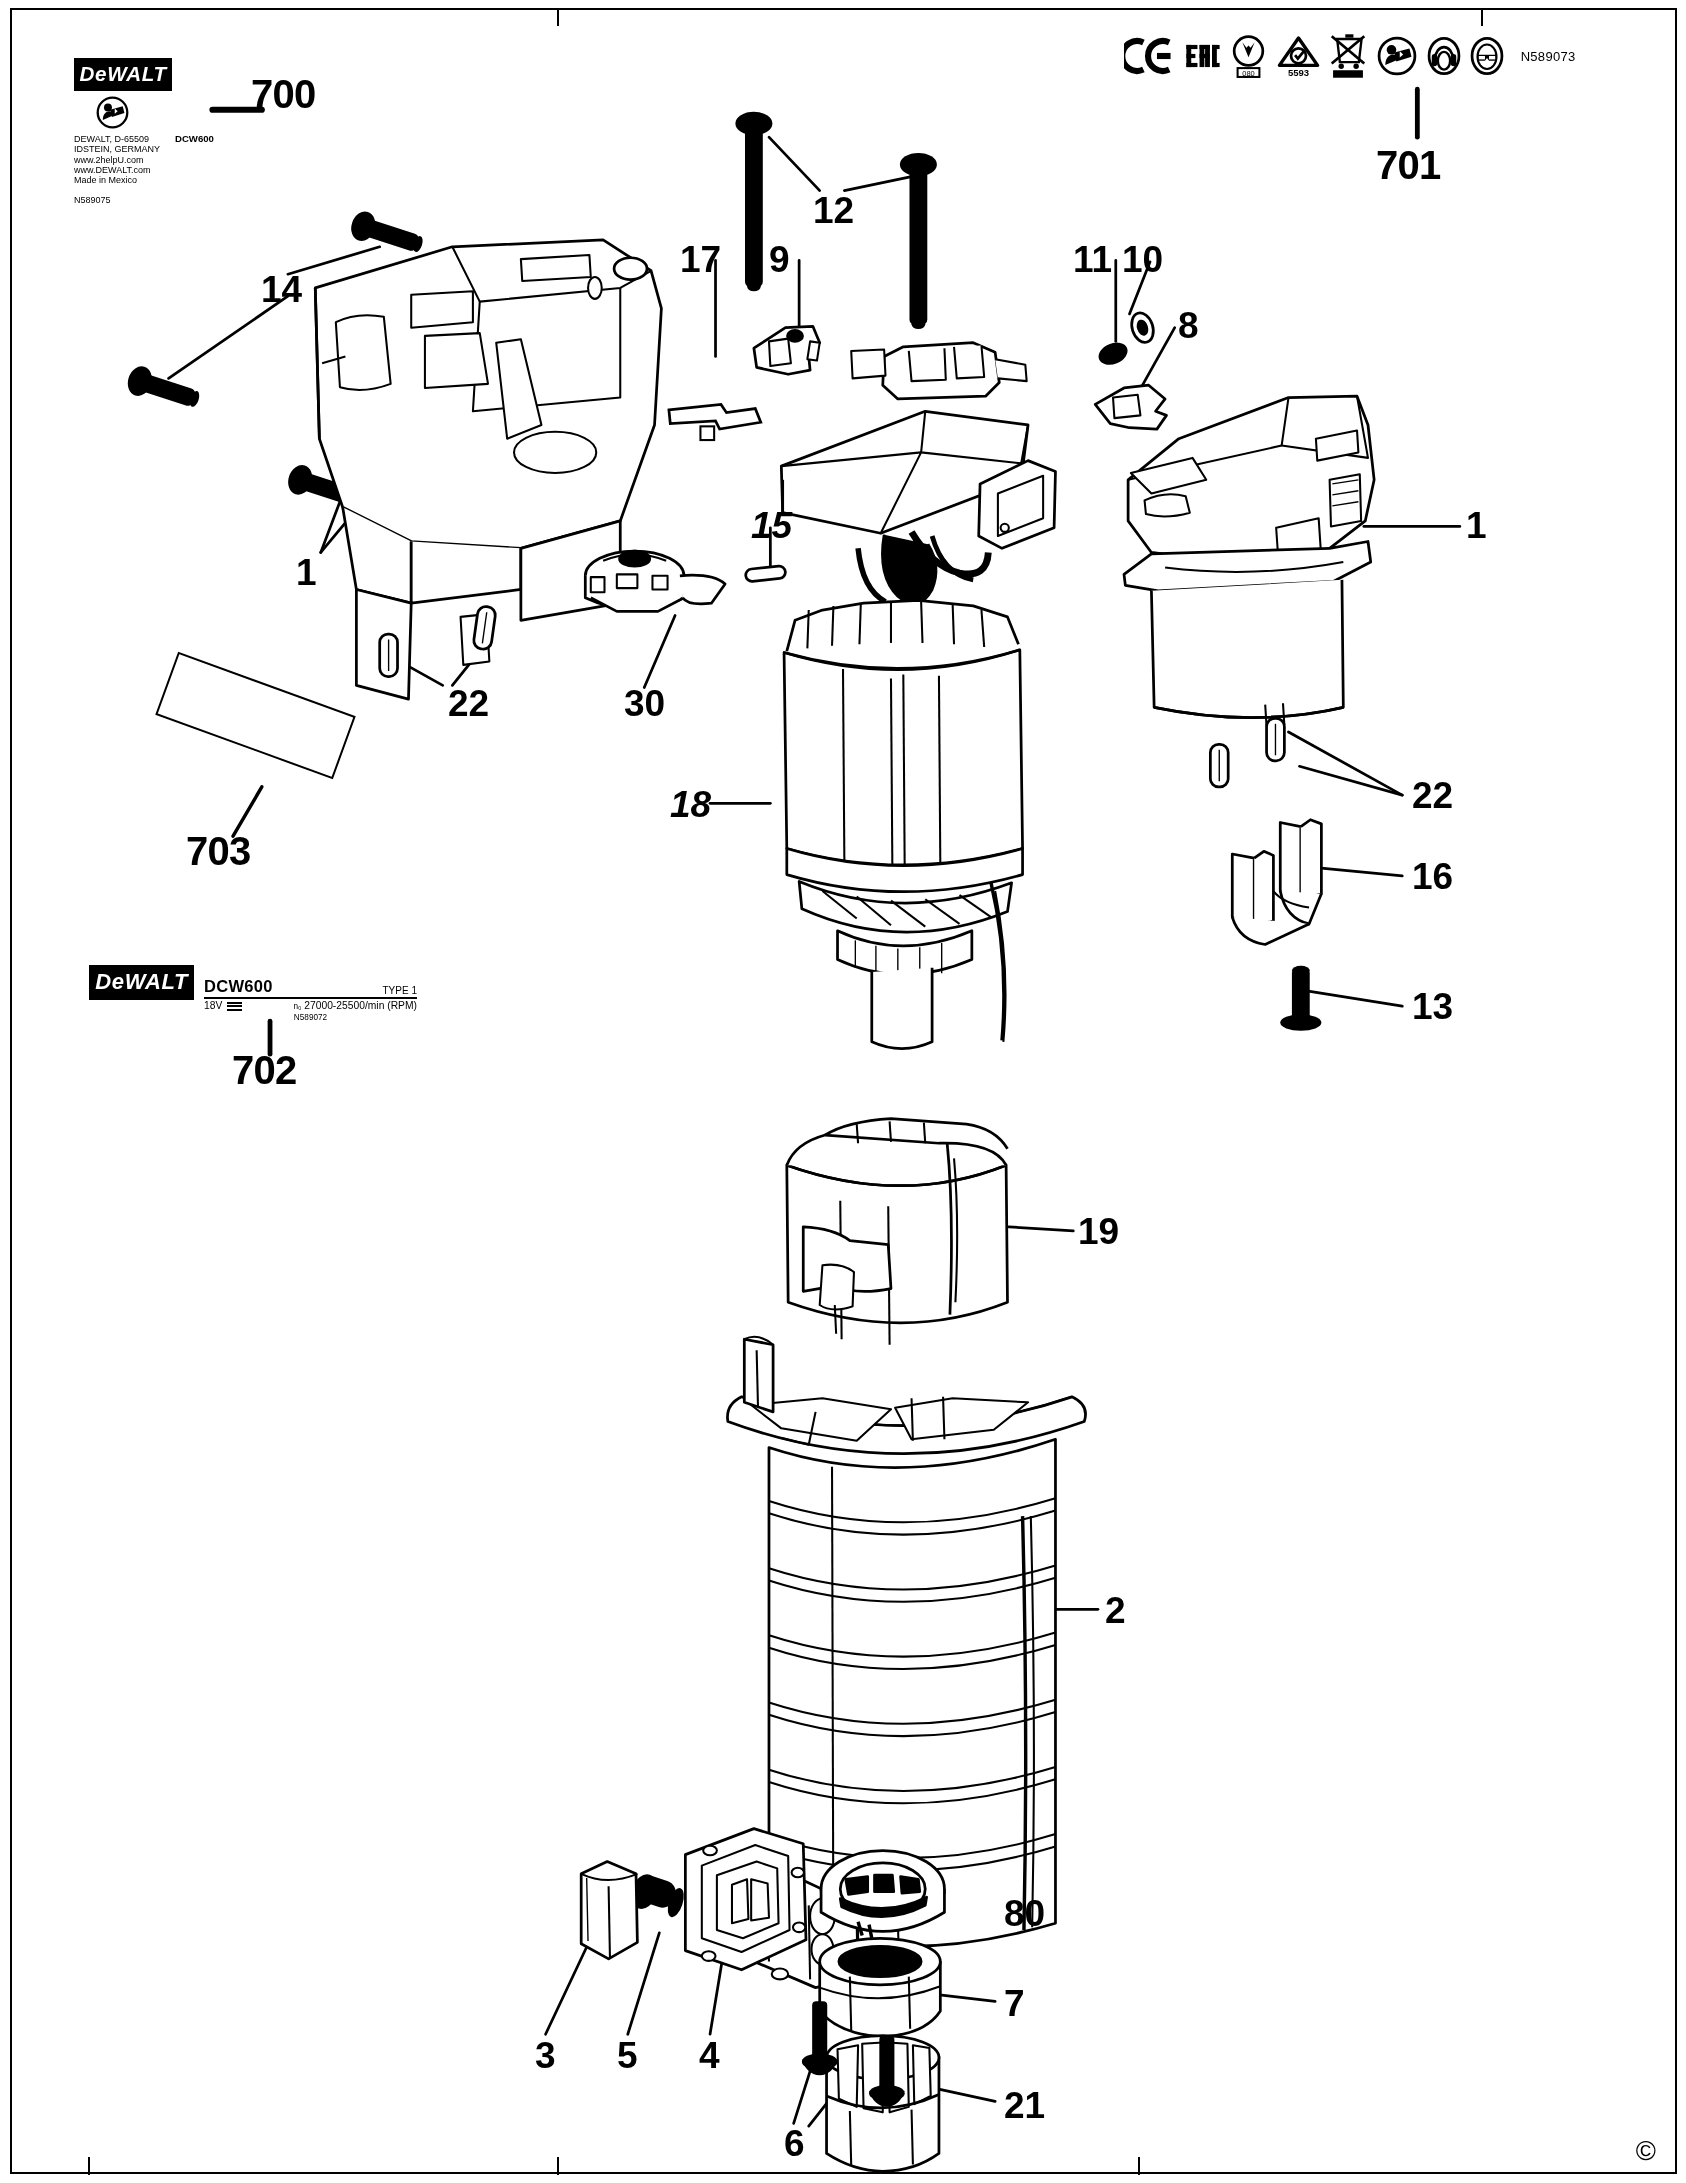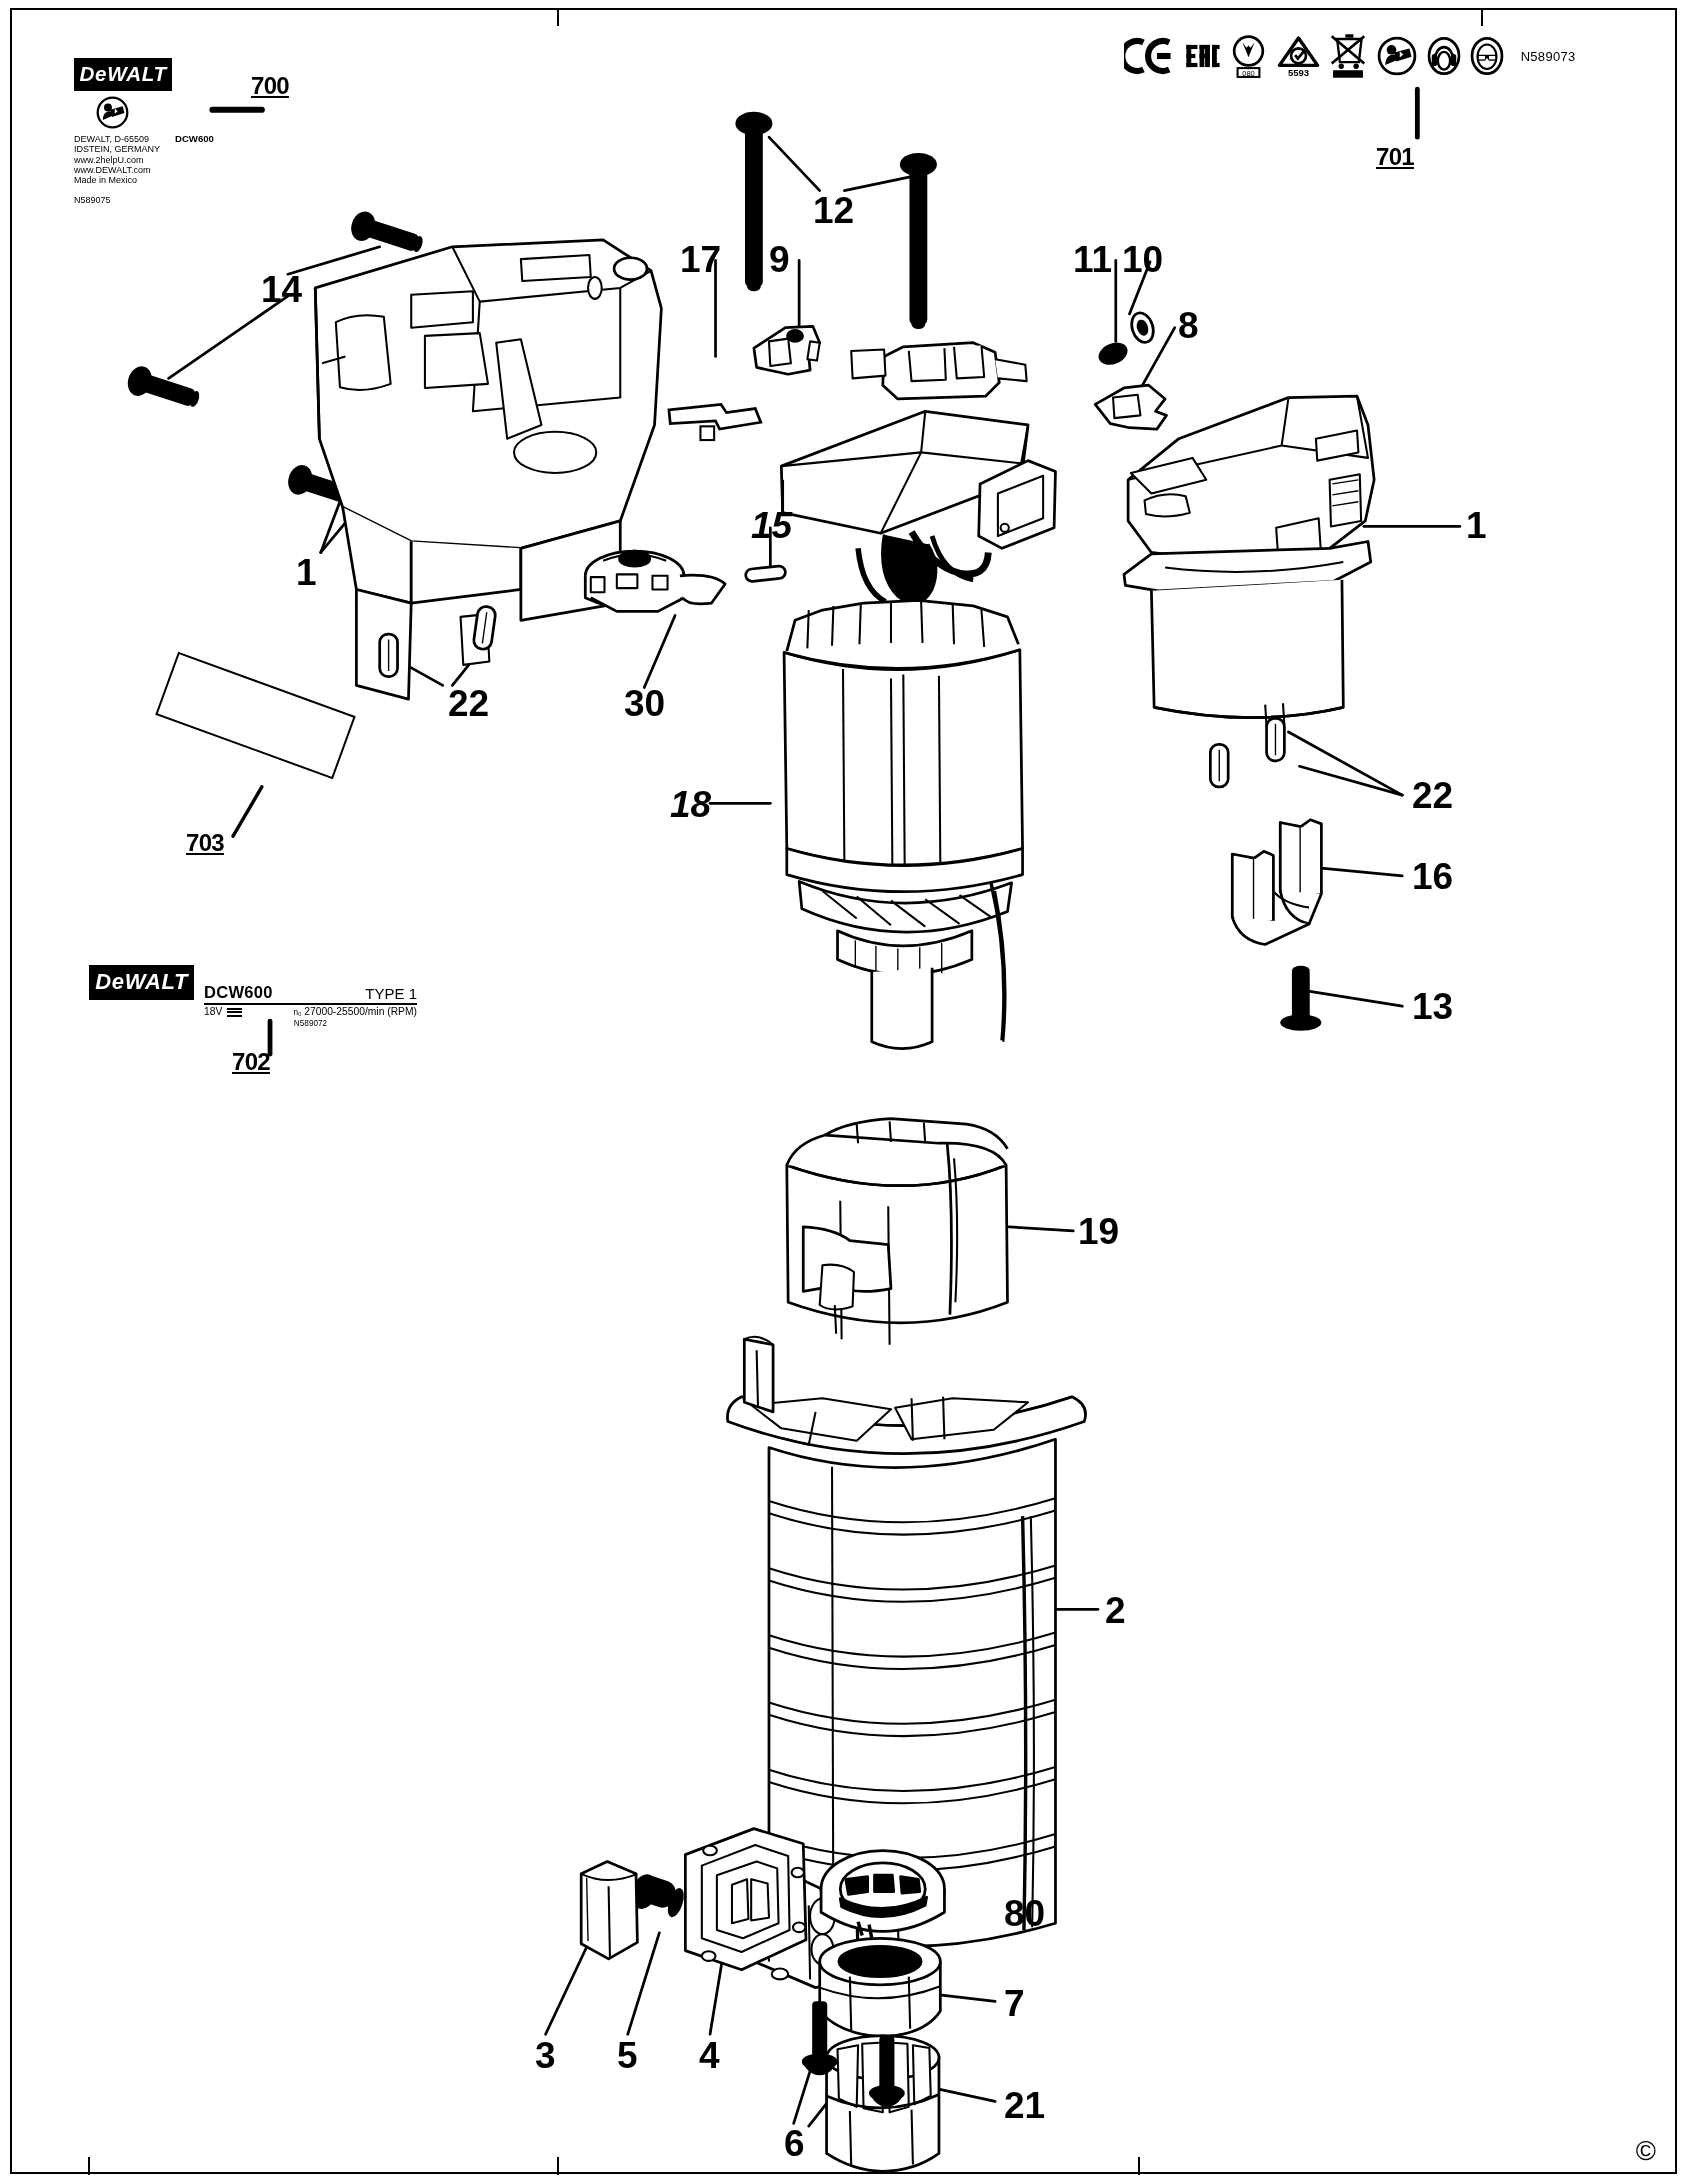--- a/index.html
+++ b/index.html
@@ -13,42 +13,42 @@
   #frame{
     position:absolute;left:9.6px;top:8.2px;width:1667px;height:2166px;
     border:2.1px solid #000;box-sizing:border-box;pointer-events:none;
   }
   .tick{position:absolute;background:#000;}
   
   .callout{
     position:absolute;font-family:"Liberation Sans",sans-serif;
     font-weight:bold;color:#000;line-height:1;white-space:nowrap;
   }
-  .c-big{font-size:24px;letter-spacing:-0.7px;text-decoration:underline;}
+  .c-big{font-size:40px;letter-spacing:-0.7px;}
   .c-med{font-size:37px;}
   
   #leaders{position:absolute;left:0;top:0;width:1686px;height:2183px;}
   
   .lbl-wrap{position:absolute;}
   .dewalt-logo{
     display:inline-block;background:#000;color:#fff;
     font-family:"Liberation Sans",sans-serif;font-weight:bold;
     font-style:italic;letter-spacing:0.7px;text-align:center;
     border-top:2.1px solid #000;border-bottom:2.1px solid #000;
   }
   .lbl700 .dewalt-logo{font-size:20.6px;padding:2.1px 5.5px 2.7px 5.5px;}
   .lbl702 .dewalt-logo{font-size:22px;padding:2.1px 6.2px 2.7px 6.2px;}
   .tiny{font-size:9px;line-height:10.3px;color:#000;
         font-family:"Liberation Sans",sans-serif;}
   .tiny-b{font-size:9.6px;font-weight:bold;}
   .rating-box{position:relative;}
   .rating-top{display:flex;justify-content:space-between;align-items:flex-end;
     border-bottom:2.1px solid #000;padding-bottom:0.7px;width:213px;}
   .rating-model{font-size:16.5px;font-weight:bold;letter-spacing:0.3px;}
-  .rating-type{font-size:15px;margin-top:20px;}
+  .rating-type{font-size:10px;margin-top:20px;}
   .rating-bottom{display:flex;justify-content:space-between;width:213px;
     font-size:10.3px;padding-top:1.4px;}
   .rating-pn{font-size:8.2px;text-align:center;width:213px;margin-top:0.7px;}
   .dc-sym{display:inline-block;vertical-align:middle;margin-left:2.1px;}
   .dc-sym i{display:block;background:#000;height:2.1px;margin:1.4px 0;}
   .dc-sym i:nth-child(1){width:15px;}
   .dc-sym i:nth-child(2){width:15px;}
   .dc-sym i:nth-child(3){width:15px;}
   
   .plate703{

